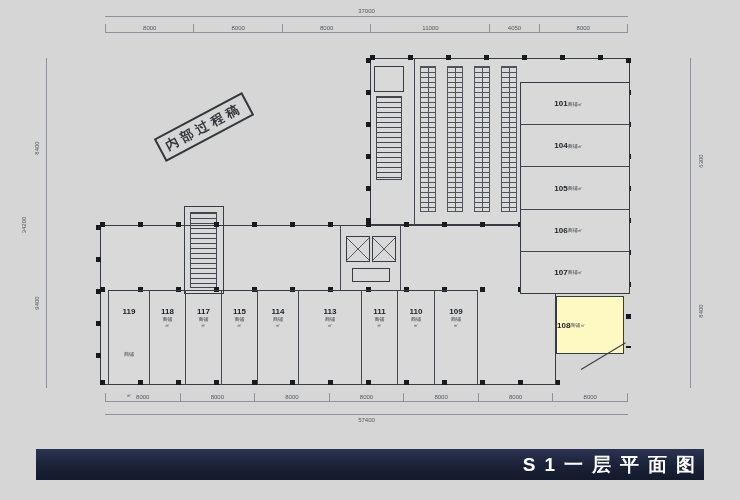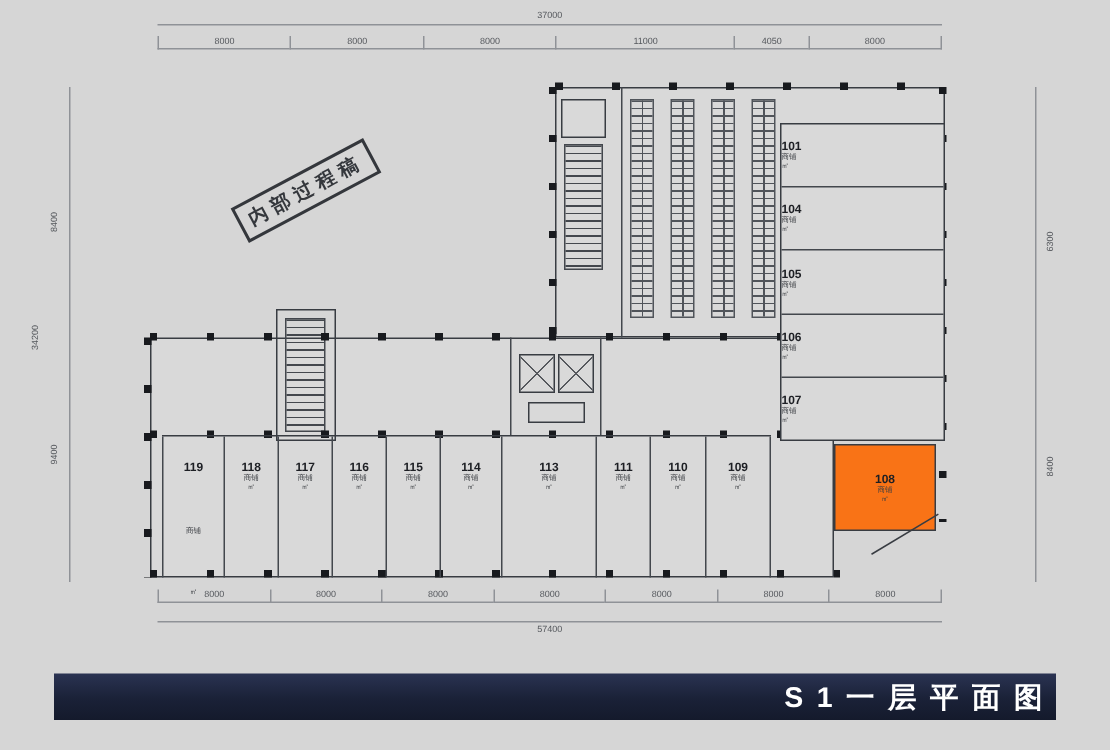--- a/index.html
+++ b/index.html
@@ -29,29 +29,29 @@
   .elev{position:absolute;box-sizing:border-box;border:1.2px solid #383c42;
     background:
       linear-gradient(45deg,transparent calc(50% - .5px),#55585d calc(50% - .5px) calc(50% + .5px),transparent calc(50% + .5px)),
       linear-gradient(-45deg,transparent calc(50% - .5px),#55585d calc(50% - .5px) calc(50% + .5px),transparent calc(50% + .5px));}
   
   .colstrip-h{position:absolute;height:5px;background:repeating-linear-gradient(90deg,#181a1e 0 5px,transparent 5px 38px);}
   .colstrip-v{position:absolute;width:5px;background:repeating-linear-gradient(180deg,#181a1e 0 5px,transparent 5px 32px);}
   
   .rrooms{position:absolute;left:520px;top:82px;width:110px;height:212px;display:flex;flex-direction:column;
     border:1.5px solid #383c42;box-sizing:border-box;background:#d9d9d9;}
-  .rroom{flex:1;display:flex;flex-direction:column;align-items:flex-start;justify-content:center;padding-right:13px;box-sizing:border-box;}
+  .rroom{flex:1;display:flex;flex-direction:row;align-items:center;justify-content:center;padding-right:13px;box-sizing:border-box;}
   .rroom + .rroom{border-top:1px solid #43474d;}
   .brow{position:absolute;left:108px;top:290px;height:95px;display:flex;border-top:1.5px solid #383c42;box-sizing:border-box;}
   .bcell{border-right:1px solid #43474d;box-sizing:border-box;display:flex;flex-direction:column;align-items:center;padding-top:16px;}
   .bcell:first-child{border-left:1px solid #43474d;gap:35px;}
   .room-number{font-size:8px;font-weight:bold;color:#1d1f24;line-height:9px;}
   .room-sub{font-size:5px;color:#3a3d42;line-height:6px;}
   .corner-room{position:absolute;left:556px;top:296px;width:68px;height:58px;border:1.5px solid #383c42;box-sizing:border-box;
-    display:flex;flex-direction:column;align-items:center;justify-content:center;background:#f97316;}
+    display:flex;flex-direction:row;align-items:center;background:#fef9c3;}
   .chamfer{position:absolute;left:581px;top:369px;width:52px;height:0;border-top:1.5px solid #383c42;
     transform:rotate(-31deg);transform-origin:left center;}
   
   .stamp{position:absolute;left:154px;top:114px;width:96px;height:22px;border:2px solid #34373c;
     transform:rotate(-28deg);display:flex;align-items:center;justify-content:center;
     font-size:13px;font-weight:bold;letter-spacing:4px;color:#34373c;}
   
   .banner{position:absolute;left:36px;top:449px;width:668px;height:31px;
     background:linear-gradient(180deg,#2a3352 0%,#1a2137 55%,#141a2c 100%);
     display:flex;align-items:center;justify-content:flex-end;}
@@ -166,25 +166,20 @@
       <span class="room-number">118</span>
       <span class="room-sub">商铺</span>
       <span class="room-sub">㎡</span>
     </div>
     <div class="bcell" style="width:36px;">
       <span class="room-number">117</span>
       <span class="room-sub">商铺</span>
       <span class="room-sub">㎡</span>
     </div>
     <div class="bcell" style="width:36px;">
-      <span class="room-number">116</span>
-      <span class="room-sub">商铺</span>
-      <span class="room-sub">㎡</span>
-    </div>
-    <div class="bcell" style="width:36px;">
       <span class="room-number">115</span>
       <span class="room-sub">商铺</span>
       <span class="room-sub">㎡</span>
     </div>
     <div class="bcell" style="width:41px;">
       <span class="room-number">114</span>
       <span class="room-sub">商铺</span>
       <span class="room-sub">㎡</span>
     </div>
     <div class="bcell" style="width:63px;">

